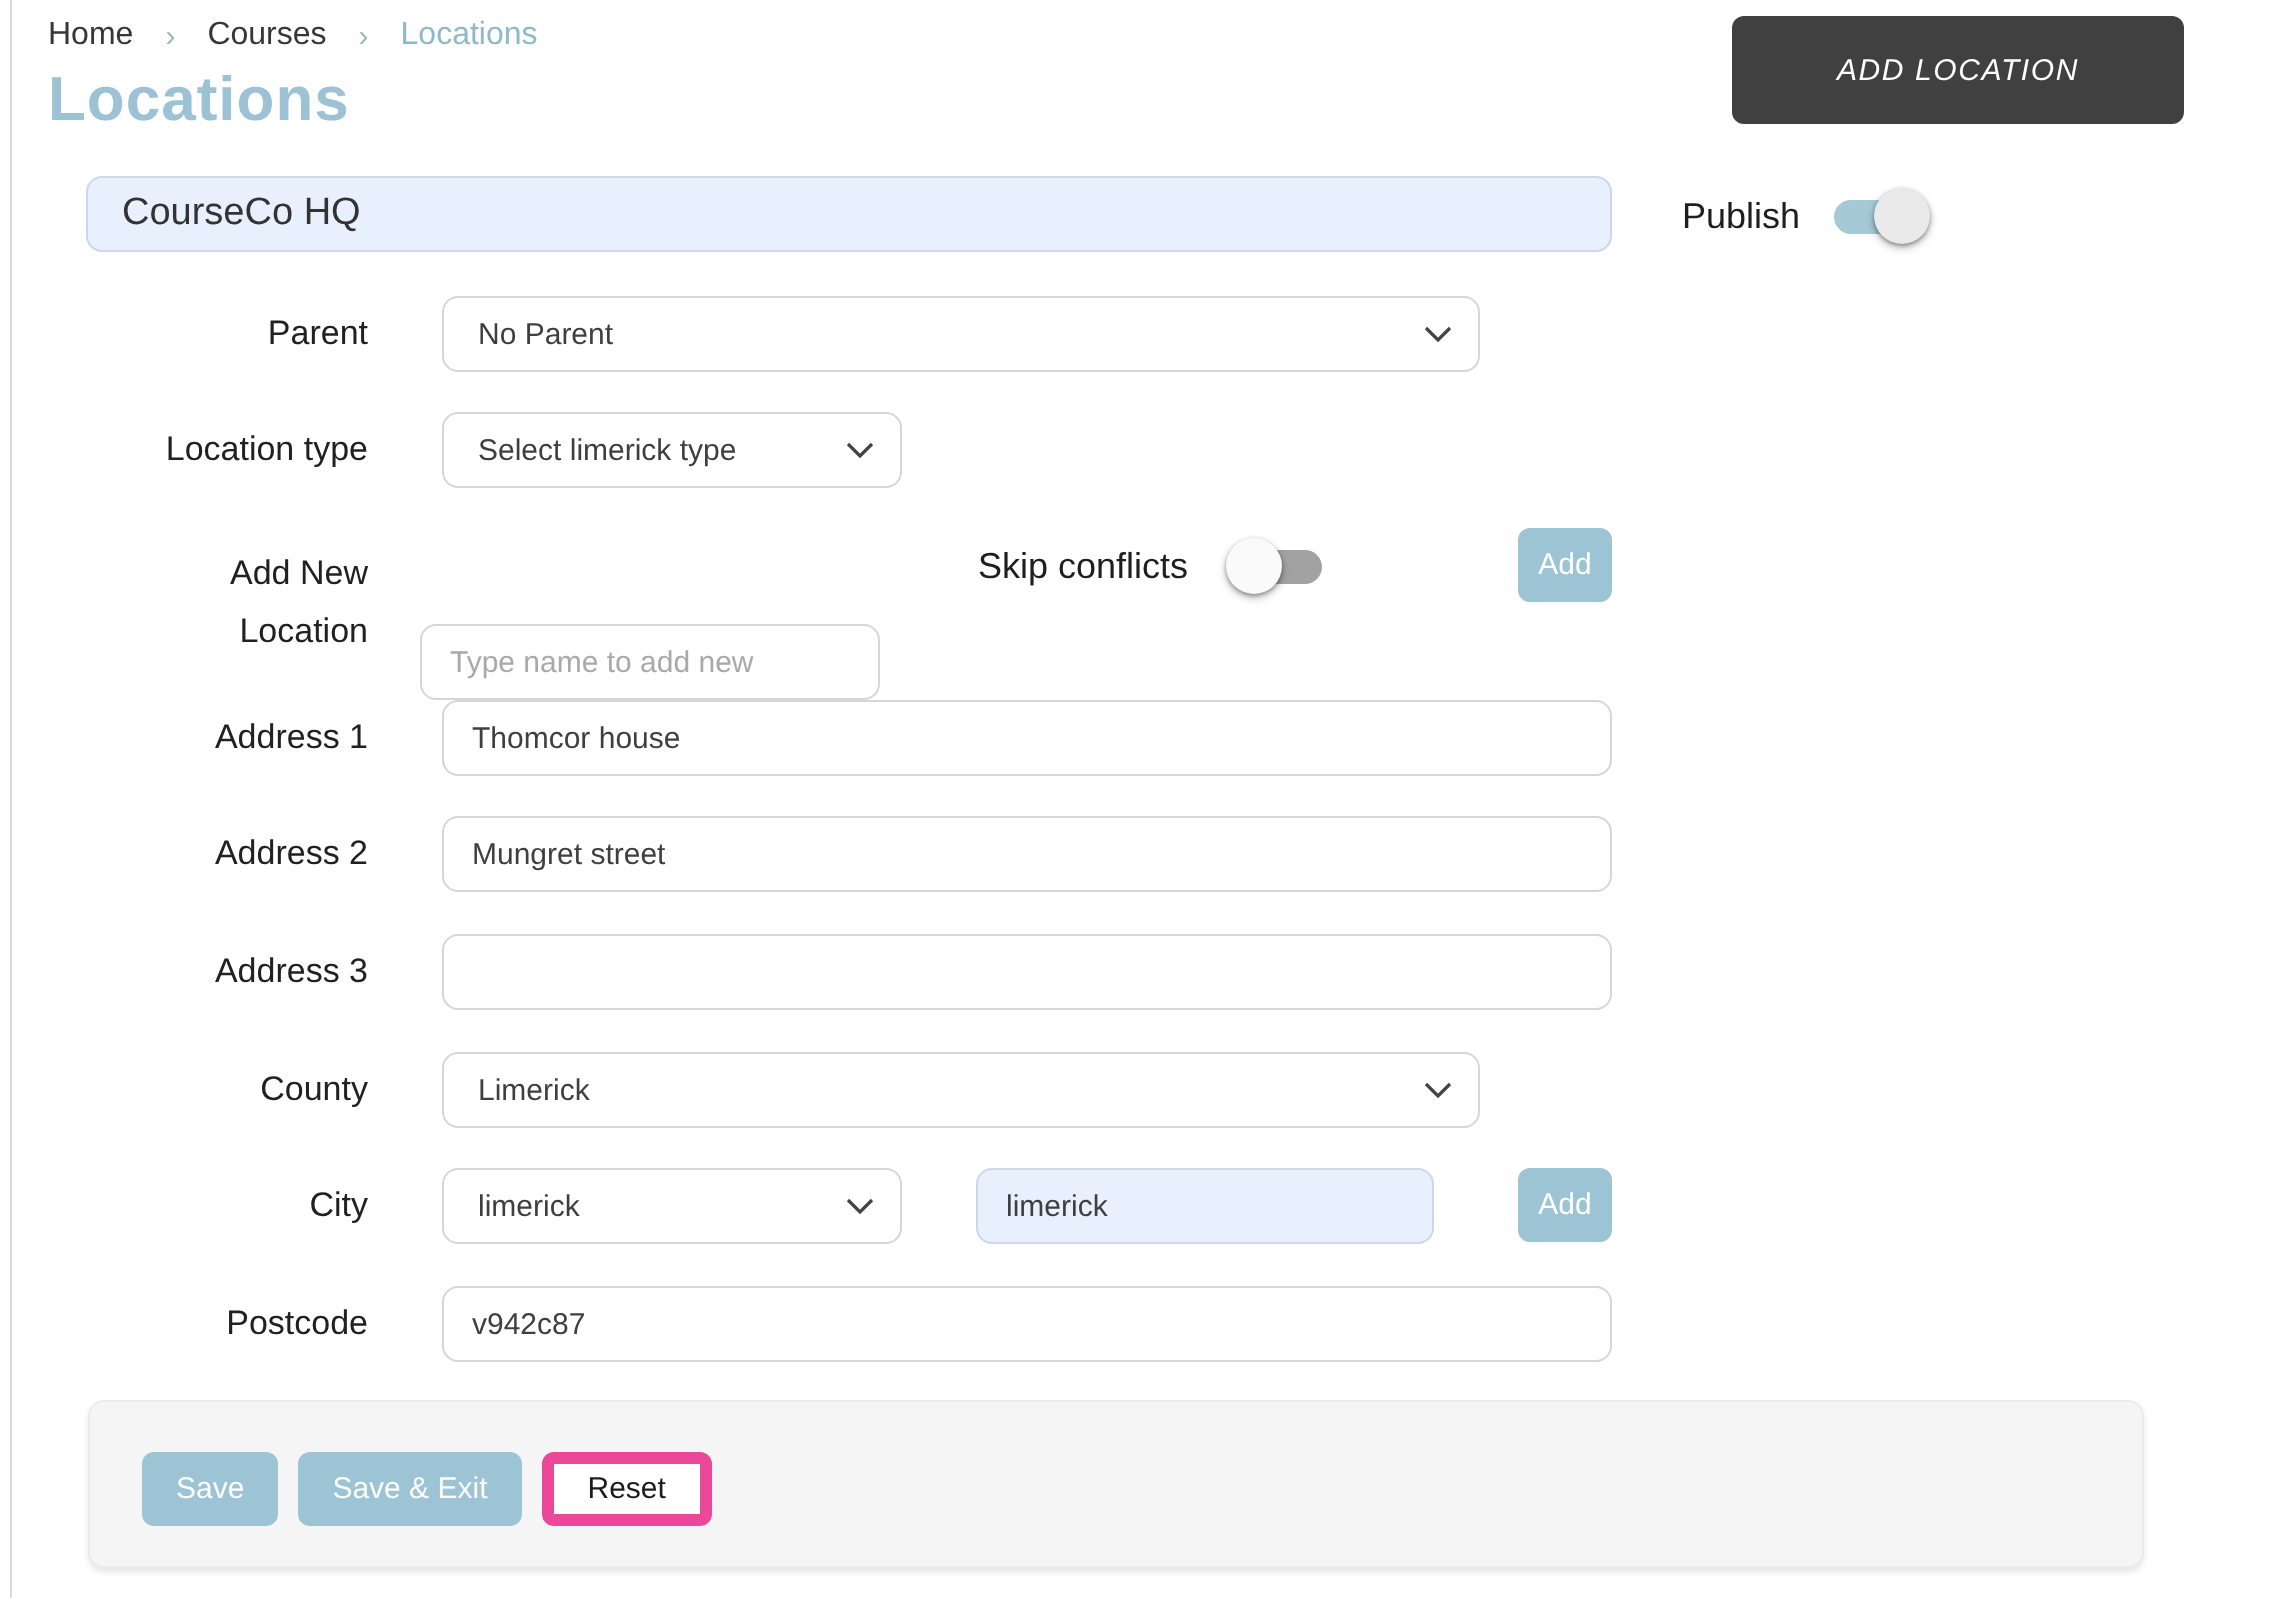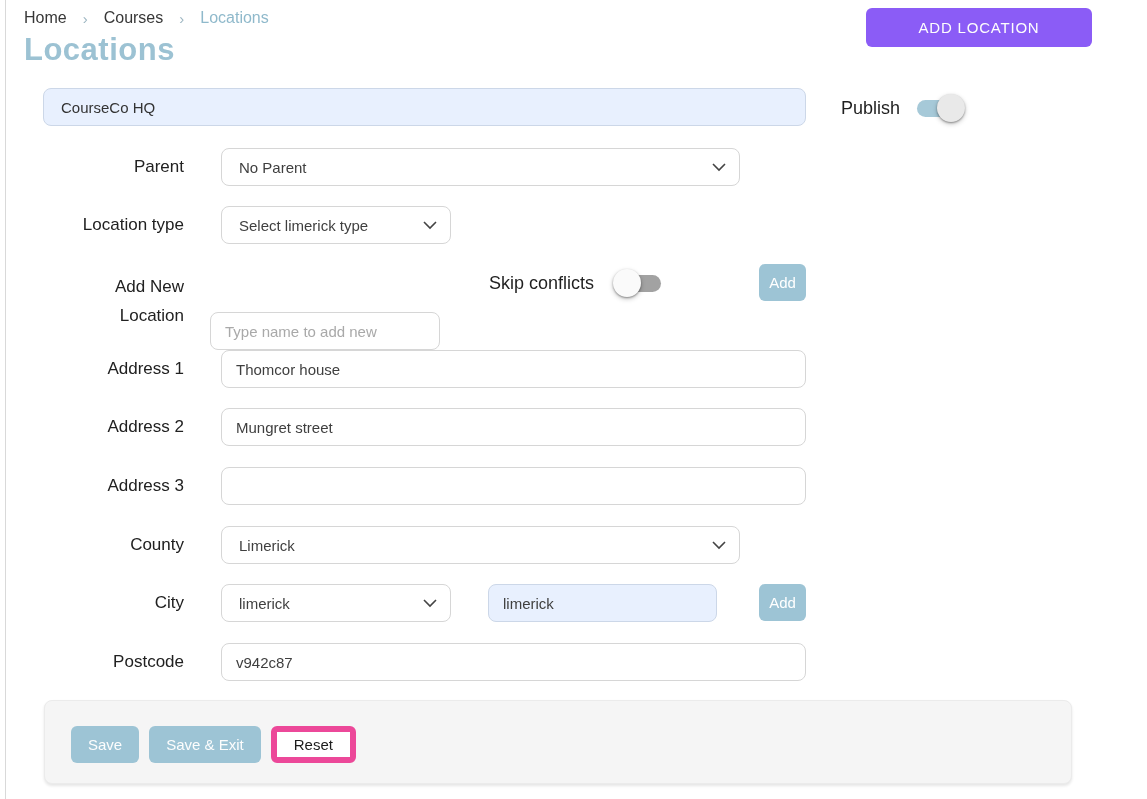--- a/index.html
+++ b/index.html
@@ -11,28 +11,28 @@
 
   
   .breadcrumb { position:absolute; left:24px; top:9px; display:flex; align-items:center; gap:16px;
     font-size:16px; color:#373737; }
   .breadcrumb .sep { color:#9db6c2; font-size:15px; }
   .breadcrumb .crumb-current { color:#8fb9cb; }
 
   .page-title { position:absolute; left:24px; top:32px; font-size:31px; font-weight:700;
     color:#9cc2d3; letter-spacing:.5px; }
 
-  .add-location-btn { position:absolute; left:866px; top:8px; width:226px; height:39px;
-    background:#8b5cf6; border:none; border-radius:6px; color:#fdfdfd; font-size:15px;
-    letter-spacing:.8px; font-family:inherit; cursor:pointer; }
+  .add-location-btn { position:absolute; left:866px; top:8px; width:226px; height:54px;
+    background:#404040; border:none; border-radius:6px; color:#fdfdfd; font-size:15px;
+    letter-spacing:.8px; font-family:inherit; cursor:pointer;font-style:italic; }
 
   
   .name-input { position:absolute; left:43px; top:88px; width:763px; height:38px;
     background:#e8f0fe; border:1px solid #ccd7e8; border-radius:8px; padding:0 17px;
-    font-size:15px; color:#333; font-family:inherit; }
+    font-size:19px; color:#333; font-family:inherit; }
   .publish-row { position:absolute; left:841px; top:94px; display:flex; align-items:center; gap:15px;text-align:right; }
   .publish-row .publish-label { font-size:18px; color:#1f1f1f; }
 
   
   .switch { position:relative; width:47px; height:28px; display:inline-block; cursor:pointer; }
   .switch .track { position:absolute; left:2px; top:6px; width:43px; height:17px; border-radius:9px;
     background:#a2a2a2; }
   .switch .knob { position:absolute; top:0; width:28px; height:28px; border-radius:50%;
     background:#fafafa; box-shadow:0 1px 2px rgba(0,0,0,.35), 0 2px 5px rgba(0,0,0,.22); }
   .switch.state-off .knob { left:-3px; }

